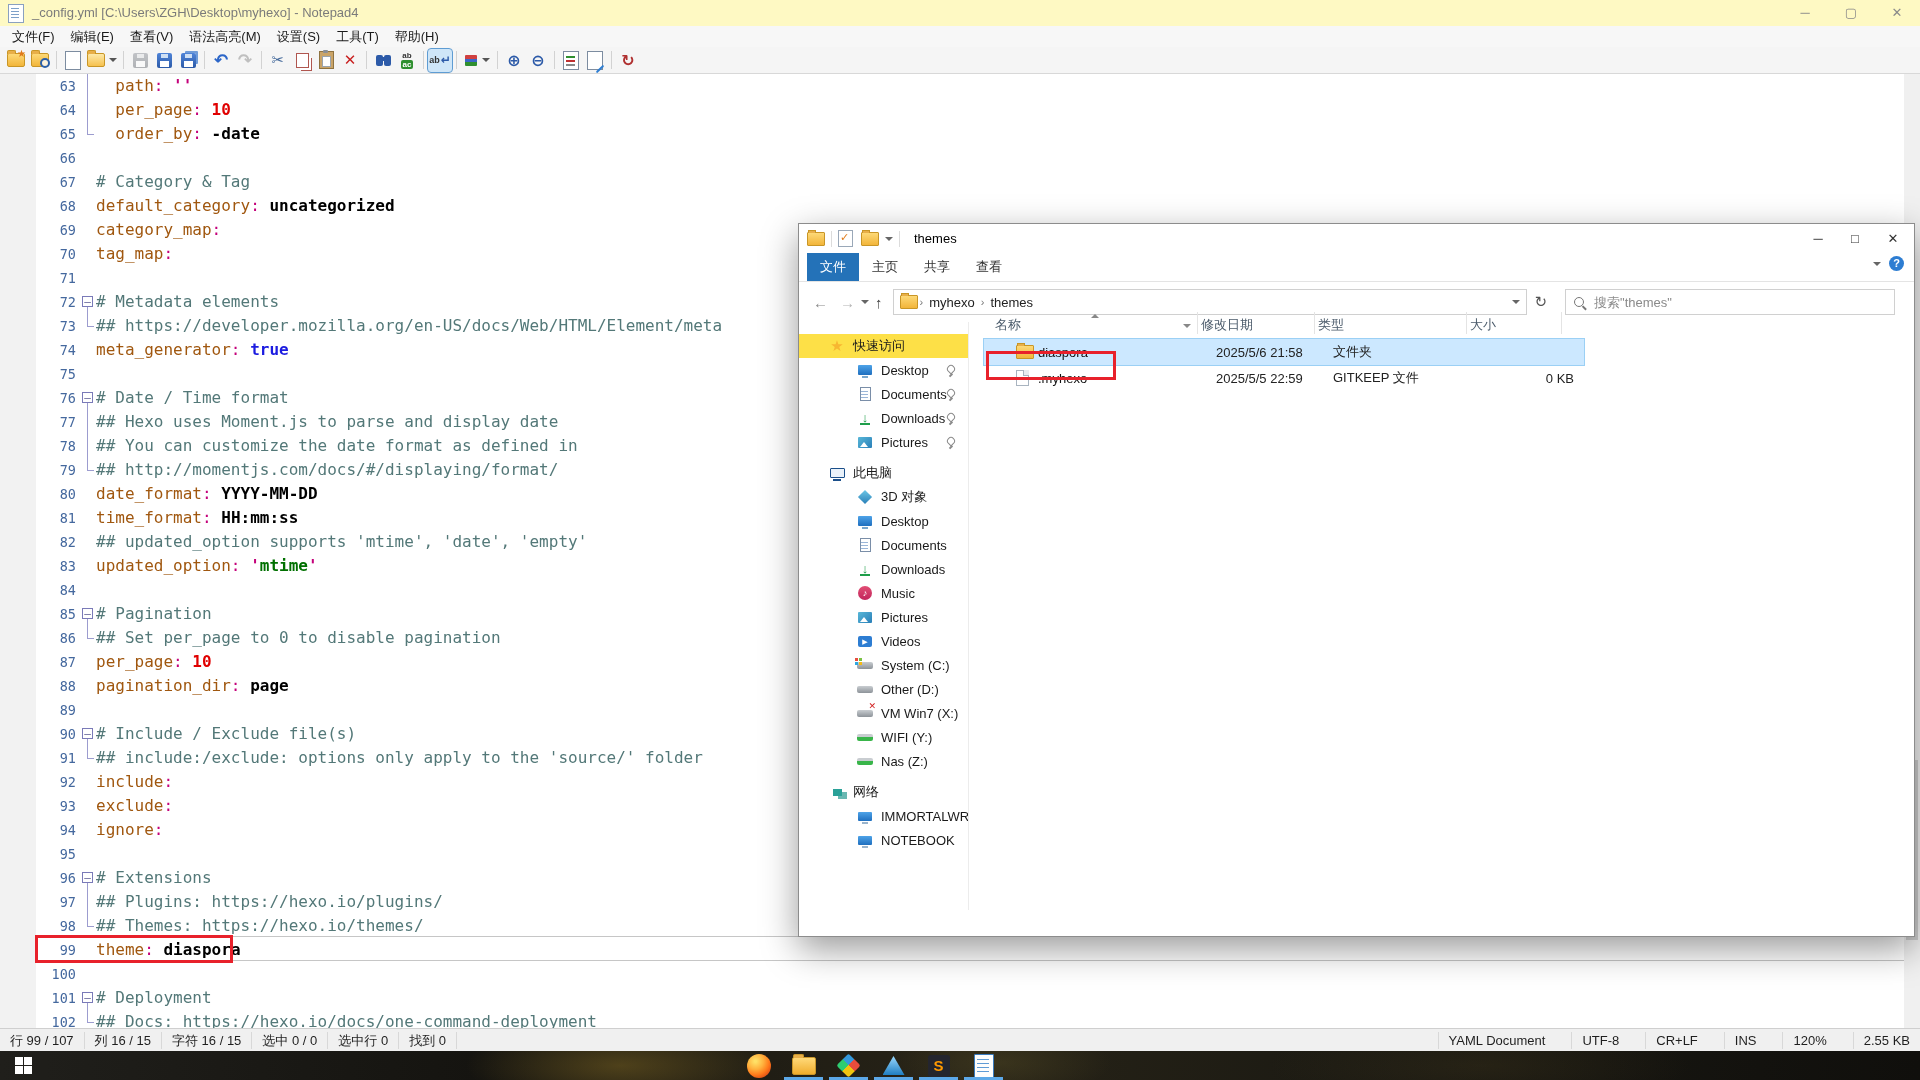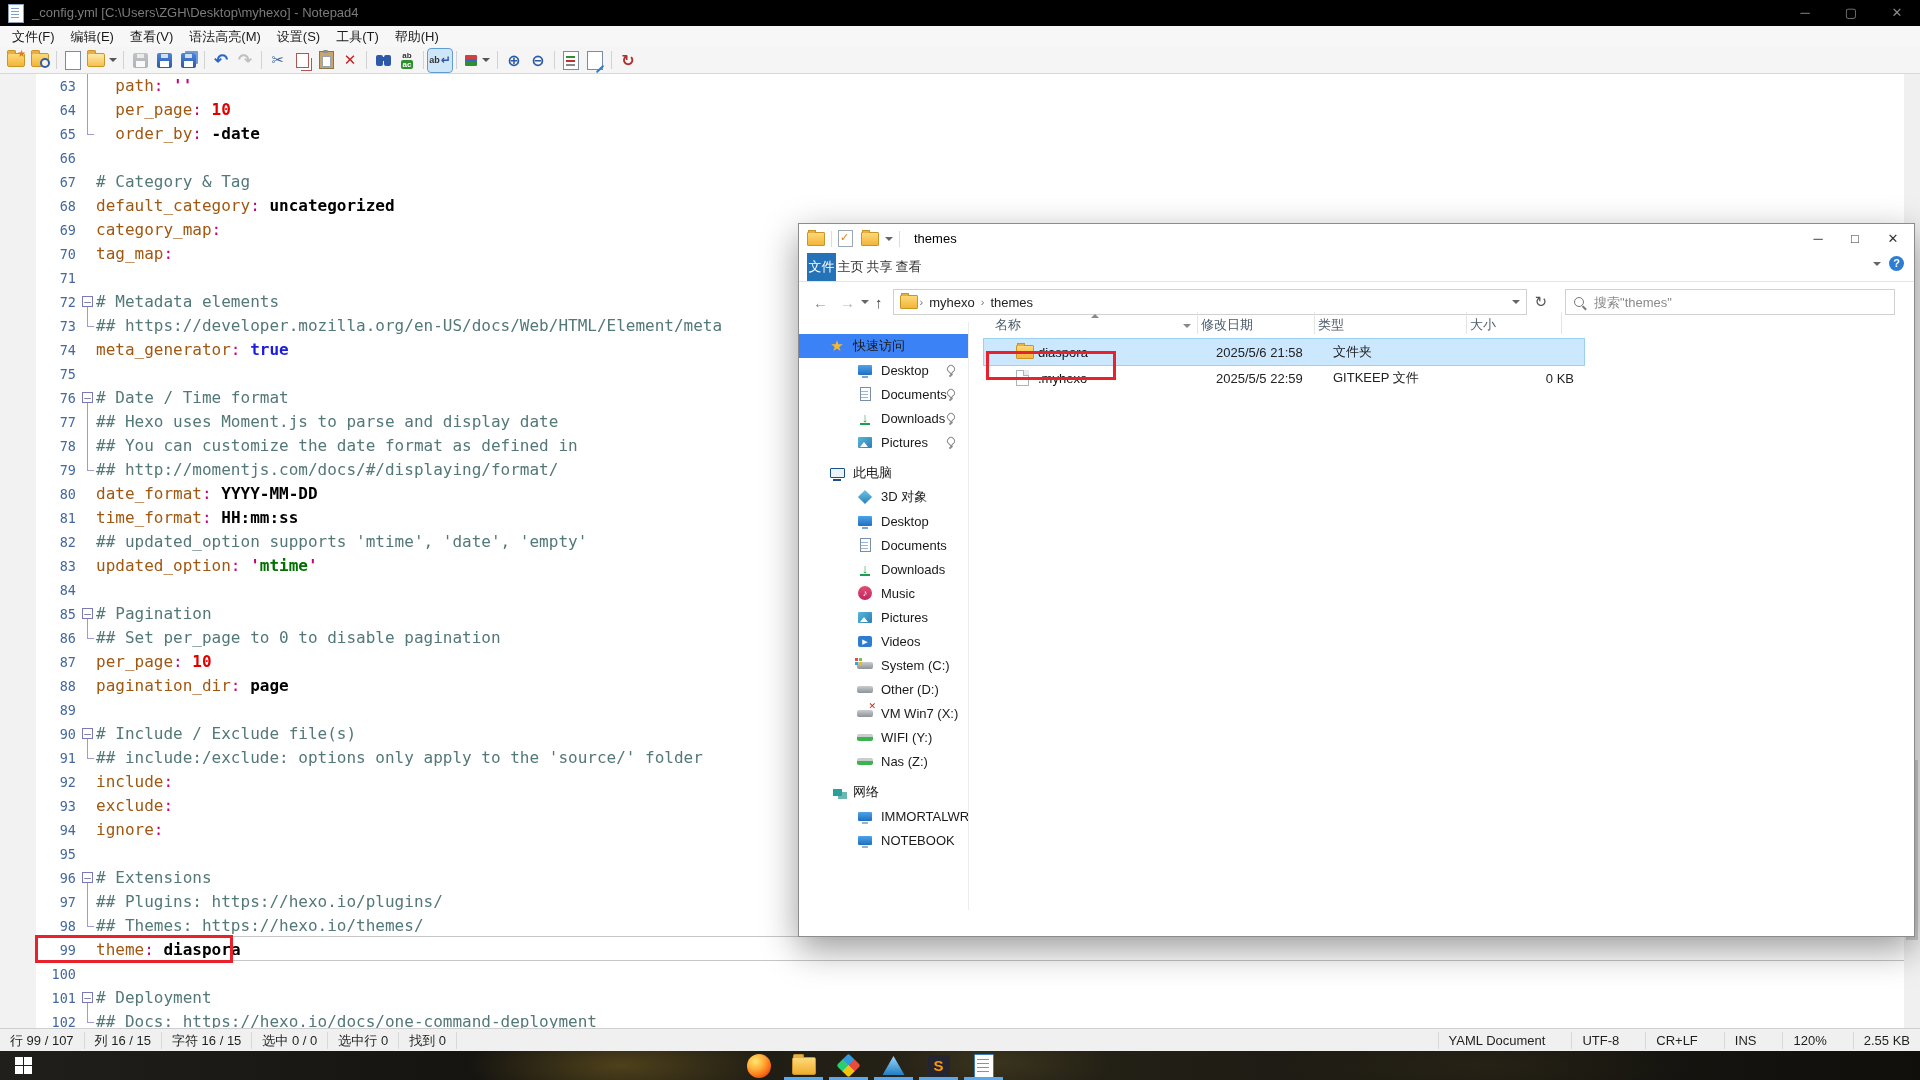--- a/index.html
+++ b/index.html
@@ -1,20 +1,20 @@
 <!DOCTYPE html>
 <html><head>
 <meta charset="utf-8">
 <style>
   html,body{margin:0;padding:0;width:1920px;height:1080px;overflow:hidden;background:#fff;
     font-family:"Liberation Sans","DejaVu Sans",sans-serif;-webkit-font-smoothing:antialiased;}
   .abs{position:absolute;}
 
   
-  #np-titlebar{left:0;top:0;width:1920px;height:26px;background:#000000;}
+  #np-titlebar{left:0;top:0;width:1920px;height:26px;background:#fef9c3;}
   #np-doc-icon{left:8px;top:4px;width:14px;height:17px;background:#fff;border:1px solid #8aa0c0;}
   #np-doc-icon::before{content:"";position:absolute;left:2px;top:3px;width:8px;height:1px;background:#7ea0c8;
     box-shadow:0 3px 0 #7ea0c8,0 6px 0 #7ea0c8,0 9px 0 #7ea0c8;}
   #np-title{left:32px;top:0;height:26px;line-height:26px;font-size:13px;color:#7b7b7b;white-space:pre;}
   .cap-btn{top:0;width:46px;height:26px;text-align:center;line-height:26px;font-size:13px;color:#8a8a8a;}
   #np-menubar{left:0;top:26px;width:1920px;height:21px;background:#f7f7f7;display:flex;align-items:center;padding-left:4px;box-sizing:border-box;}
   .menu-item{padding:0 8px;font-size:13px;color:#1a1a1a;height:21px;line-height:21px;}
   #np-toolbar{left:0;top:47px;width:1920px;height:27px;background:#f5f5f5;border-bottom:1px solid #d8d8d8;
     display:flex;align-items:center;padding-left:4px;box-sizing:border-box;}
   .tbsep{width:1px;height:18px;background:#d2d2d2;margin:0 4px;flex:none;}
@@ -99,21 +99,21 @@
   #exp-titlebar{left:0;top:0;width:100%;height:29px;background:#fff;display:flex;align-items:center;padding-left:8px;box-sizing:border-box;}
   .qat-sep{width:1px;height:16px;background:#dcdcdc;margin:0 6px;}
   .mini-folder{width:16px;height:12px;background:linear-gradient(#fdd977,#f2b53a);border:1px solid #c99626;border-radius:1px;position:relative;flex:none;}
   .mini-folder::before{content:"";position:absolute;top:-3px;left:0;width:6px;height:2px;background:#e8af49;border:1px solid #c99626;border-bottom:none;}
   .qat-check{width:13px;height:15px;background:#fff;border:1px solid #9aa8b8;position:relative;flex:none;}
   .qat-check::after{content:"✓";position:absolute;left:1px;top:0px;color:#e07b1a;font-size:11px;font-weight:bold;}
   .dd-caret{border:4px solid transparent;border-top-color:#666;margin-top:4px;flex:none;}
   #exp-title-text{margin-left:8px;color:#000;}
   .exp-cap{position:absolute;top:0;width:42px;height:29px;text-align:center;line-height:29px;color:#333;font-size:13px;}
   #exp-tabs{left:0;top:29px;width:100%;height:29px;background:#fff;display:flex;align-items:stretch;padding-left:8px;box-sizing:border-box;border-bottom:1px solid #e4e4e4;}
-  .exp-tab{width:29px;display:flex;align-items:center;justify-content:center;color:#333;font-family:Liberation Mono, monospace;}
+  .exp-tab{width:52px;display:flex;align-items:center;justify-content:center;color:#333;font-family:Liberation Mono, monospace;}
   .exp-tab.file{background:#2472b8;color:#fff;}
   #ribbon-right{position:absolute;right:10px;top:32px;display:flex;align-items:center;gap:8px;}
   .help-circle{width:15px;height:15px;border-radius:50%;background:#2d7dd2;color:#fff;font-size:11px;font-weight:bold;text-align:center;line-height:15px;}
   #exp-addr-row{left:0;top:58px;width:100%;height:40px;background:#fff;display:flex;align-items:center;padding:0 8px;box-sizing:border-box;}
   .nav-arrow{font-size:15px;color:#8a8a8a;padding:0 6px;}
   .nav-arrow.up{color:#444;}
   #addr-box{width:634px;height:26px;border:1px solid #d0d0d0;display:flex;align-items:center;padding:0 6px;box-sizing:border-box;margin-left:4px;}
   .crumb{color:#222;padding:0 4px;white-space:pre;}
   .crumb-sep{color:#777;font-size:11px;padding:0 2px;}
   #addr-caret{margin-left:auto;}
@@ -122,21 +122,21 @@
   .mag{width:8px;height:8px;border:1.5px solid #777;border-radius:50%;position:relative;flex:none;}
   .mag::after{content:"";position:absolute;right:-4px;bottom:-2px;width:5px;height:1.5px;background:#777;transform:rotate(45deg);}
   #search-input{border:none;outline:none;margin-left:8px;width:260px;font-size:13px;color:#333;font-family:"Liberation Sans","DejaVu Sans",sans-serif;}
   #search-input::placeholder{color:#8a8a8a;}
 
   
   #nav-pane{left:0;top:98px;width:170px;height:588px;overflow:hidden;padding-top:12px;box-sizing:border-box;border-right:1px solid #ececec;}
   .nav-item{height:24px;display:flex;align-items:center;position:relative;color:#1a1a1a;}
   .nav-item.l0{padding-left:30px;}
   .nav-item.l1{padding-left:58px;}
-  .nav-item.sel{background:#3b82f6;}
+  .nav-item.sel{background:#fde047;}
   .nav-item.grp{margin-top:7px;}
   .nav-label{margin-left:8px;white-space:nowrap;}
   .pin{position:absolute;right:12px;width:10px;height:10px;}
   .pin::before{content:"";position:absolute;left:1px;top:0;width:6px;height:6px;border:1.5px solid #8a8a8a;border-radius:50% 50% 50% 0;transform:rotate(-45deg);}
   .pin::after{content:"";position:absolute;left:4px;bottom:-2px;width:1.5px;height:4px;background:#8a8a8a;transform:rotate(45deg);}
   
   .ni{width:16px;height:16px;flex:none;position:relative;display:flex;align-items:center;justify-content:center;}
   .ni-star::before{content:"★";color:#f7b731;font-size:15px;}
   .ni-desktop::before{content:"";width:14px;height:10px;background:linear-gradient(#4ea3e8,#1f6fbf);border-radius:1px;}
   .ni-desktop::after{content:"";position:absolute;bottom:0;left:5px;width:6px;height:2px;background:#7aa7cc;}

